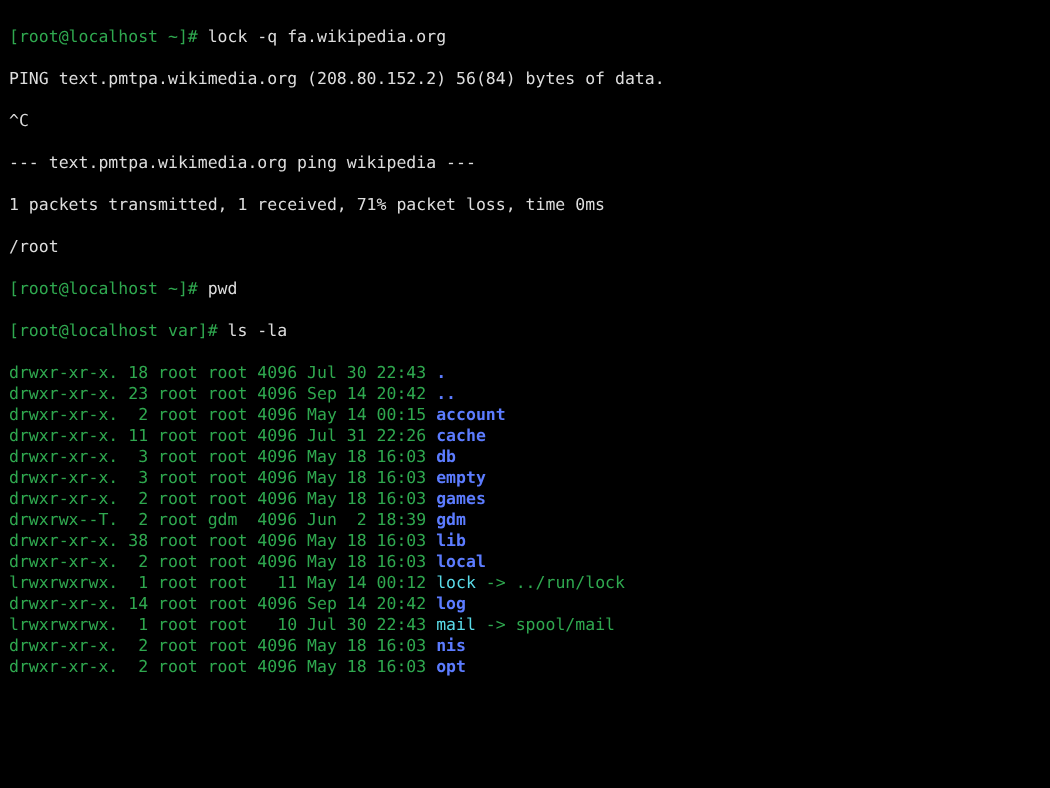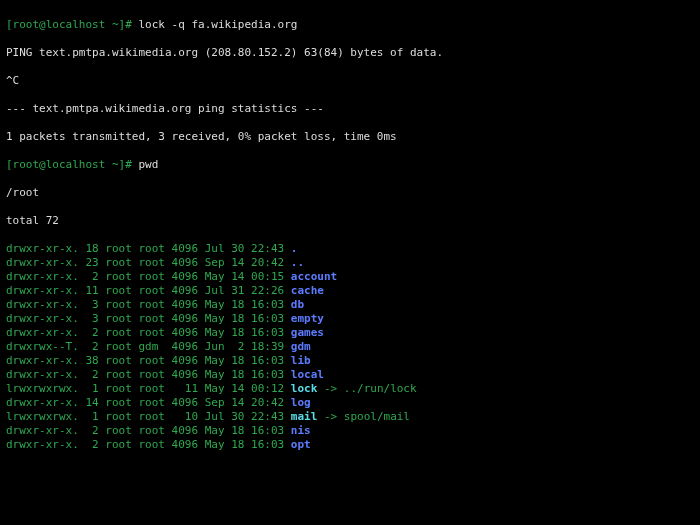--- a/index.html
+++ b/index.html
@@ -1,32 +1,32 @@
 <!DOCTYPE html>
 <html><head>
 <meta charset="utf-8">
 <style>
   html,body{margin:0;padding:0;background:#000;width:700px;height:525px;overflow:hidden;font-family:"DejaVu Sans Mono","Consolas",monospace;font-size:11px;line-height:14px;color:#ccc}
   .term{padding:4px 6px;white-space:pre}
   .g{color:#2fa84f}   
-  .bc{color:#5adbe8;font-weight:bold}  
+  .bc{color:#5adbe8;font-weight:normal}  
   .bb{color:#5c7cff;font-weight:bold}  
   .w{color:#ddd}
   .line{height:14px}
 </style>
 </head>
 <body>
 
 <div class="term">
 <div class="line"><span class="g">[root@localhost ~]# </span><span class="w">lock -q fa.wikipedia.org</span></div>
-<div class="line w">PING text.pmtpa.wikimedia.org (208.80.152.2) 63(84) bytes of data.</div>
+<div class="line w">PING text.pmtpa.wikimedia.org (208.80.152.2) 56(84) bytes of data.</div>
 <div class="line w">^C</div>
-<div class="line w">--- text.pmtpa.wikimedia.org ping statistics ---</div>
-<div class="line w">1 packets transmitted, 3 received, 0% packet loss, time 0ms</div>
+<div class="line w">--- text.pmtpa.wikimedia.org ping wikipedia ---</div>
+<div class="line w">1 packets transmitted, 1 received, 71% packet loss, time 0ms</div>
+<div class="line w">/root</div>
 <div class="line"><span class="g">[root@localhost ~]# </span><span class="w">pwd</span></div>
-<div class="line w">/root</div>
-<div class="line w">total 72</div>
+<div class="line"><span class="g">[root@localhost var]# </span><span class="w">ls -la</span></div>
 <div id="ls-block"><div class="line"><span class="g">drwxr-xr-x. 18 root root 4096 Jul 30 22:43 </span><span class="bb">.</span></div><div class="line"><span class="g">drwxr-xr-x. 23 root root 4096 Sep 14 20:42 </span><span class="bb">..</span></div><div class="line"><span class="g">drwxr-xr-x.  2 root root 4096 May 14 00:15 </span><span class="bb">account</span></div><div class="line"><span class="g">drwxr-xr-x. 11 root root 4096 Jul 31 22:26 </span><span class="bb">cache</span></div><div class="line"><span class="g">drwxr-xr-x.  3 root root 4096 May 18 16:03 </span><span class="bb">db</span></div><div class="line"><span class="g">drwxr-xr-x.  3 root root 4096 May 18 16:03 </span><span class="bb">empty</span></div><div class="line"><span class="g">drwxr-xr-x.  2 root root 4096 May 18 16:03 </span><span class="bb">games</span></div><div class="line"><span class="g">drwxrwx--T.  2 root gdm  4096 Jun  2 18:39 </span><span class="bb">gdm</span></div><div class="line"><span class="g">drwxr-xr-x. 38 root root 4096 May 18 16:03 </span><span class="bb">lib</span></div><div class="line"><span class="g">drwxr-xr-x.  2 root root 4096 May 18 16:03 </span><span class="bb">local</span></div><div class="line"><span class="g">lrwxrwxrwx.  1 root root   11 May 14 00:12 </span><span class="bc">lock</span><span class="g"> -&gt; ../run/lock</span></div><div class="line"><span class="g">drwxr-xr-x. 14 root root 4096 Sep 14 20:42 </span><span class="bb">log</span></div><div class="line"><span class="g">lrwxrwxrwx.  1 root root   10 Jul 30 22:43 </span><span class="bc">mail</span><span class="g"> -&gt; spool/mail</span></div><div class="line"><span class="g">drwxr-xr-x.  2 root root 4096 May 18 16:03 </span><span class="bb">nis</span></div><div class="line"><span class="g">drwxr-xr-x.  2 root root 4096 May 18 16:03 </span><span class="bb">opt</span></div></div>
 
 
 
 
 </div>
 
 </body></html>

